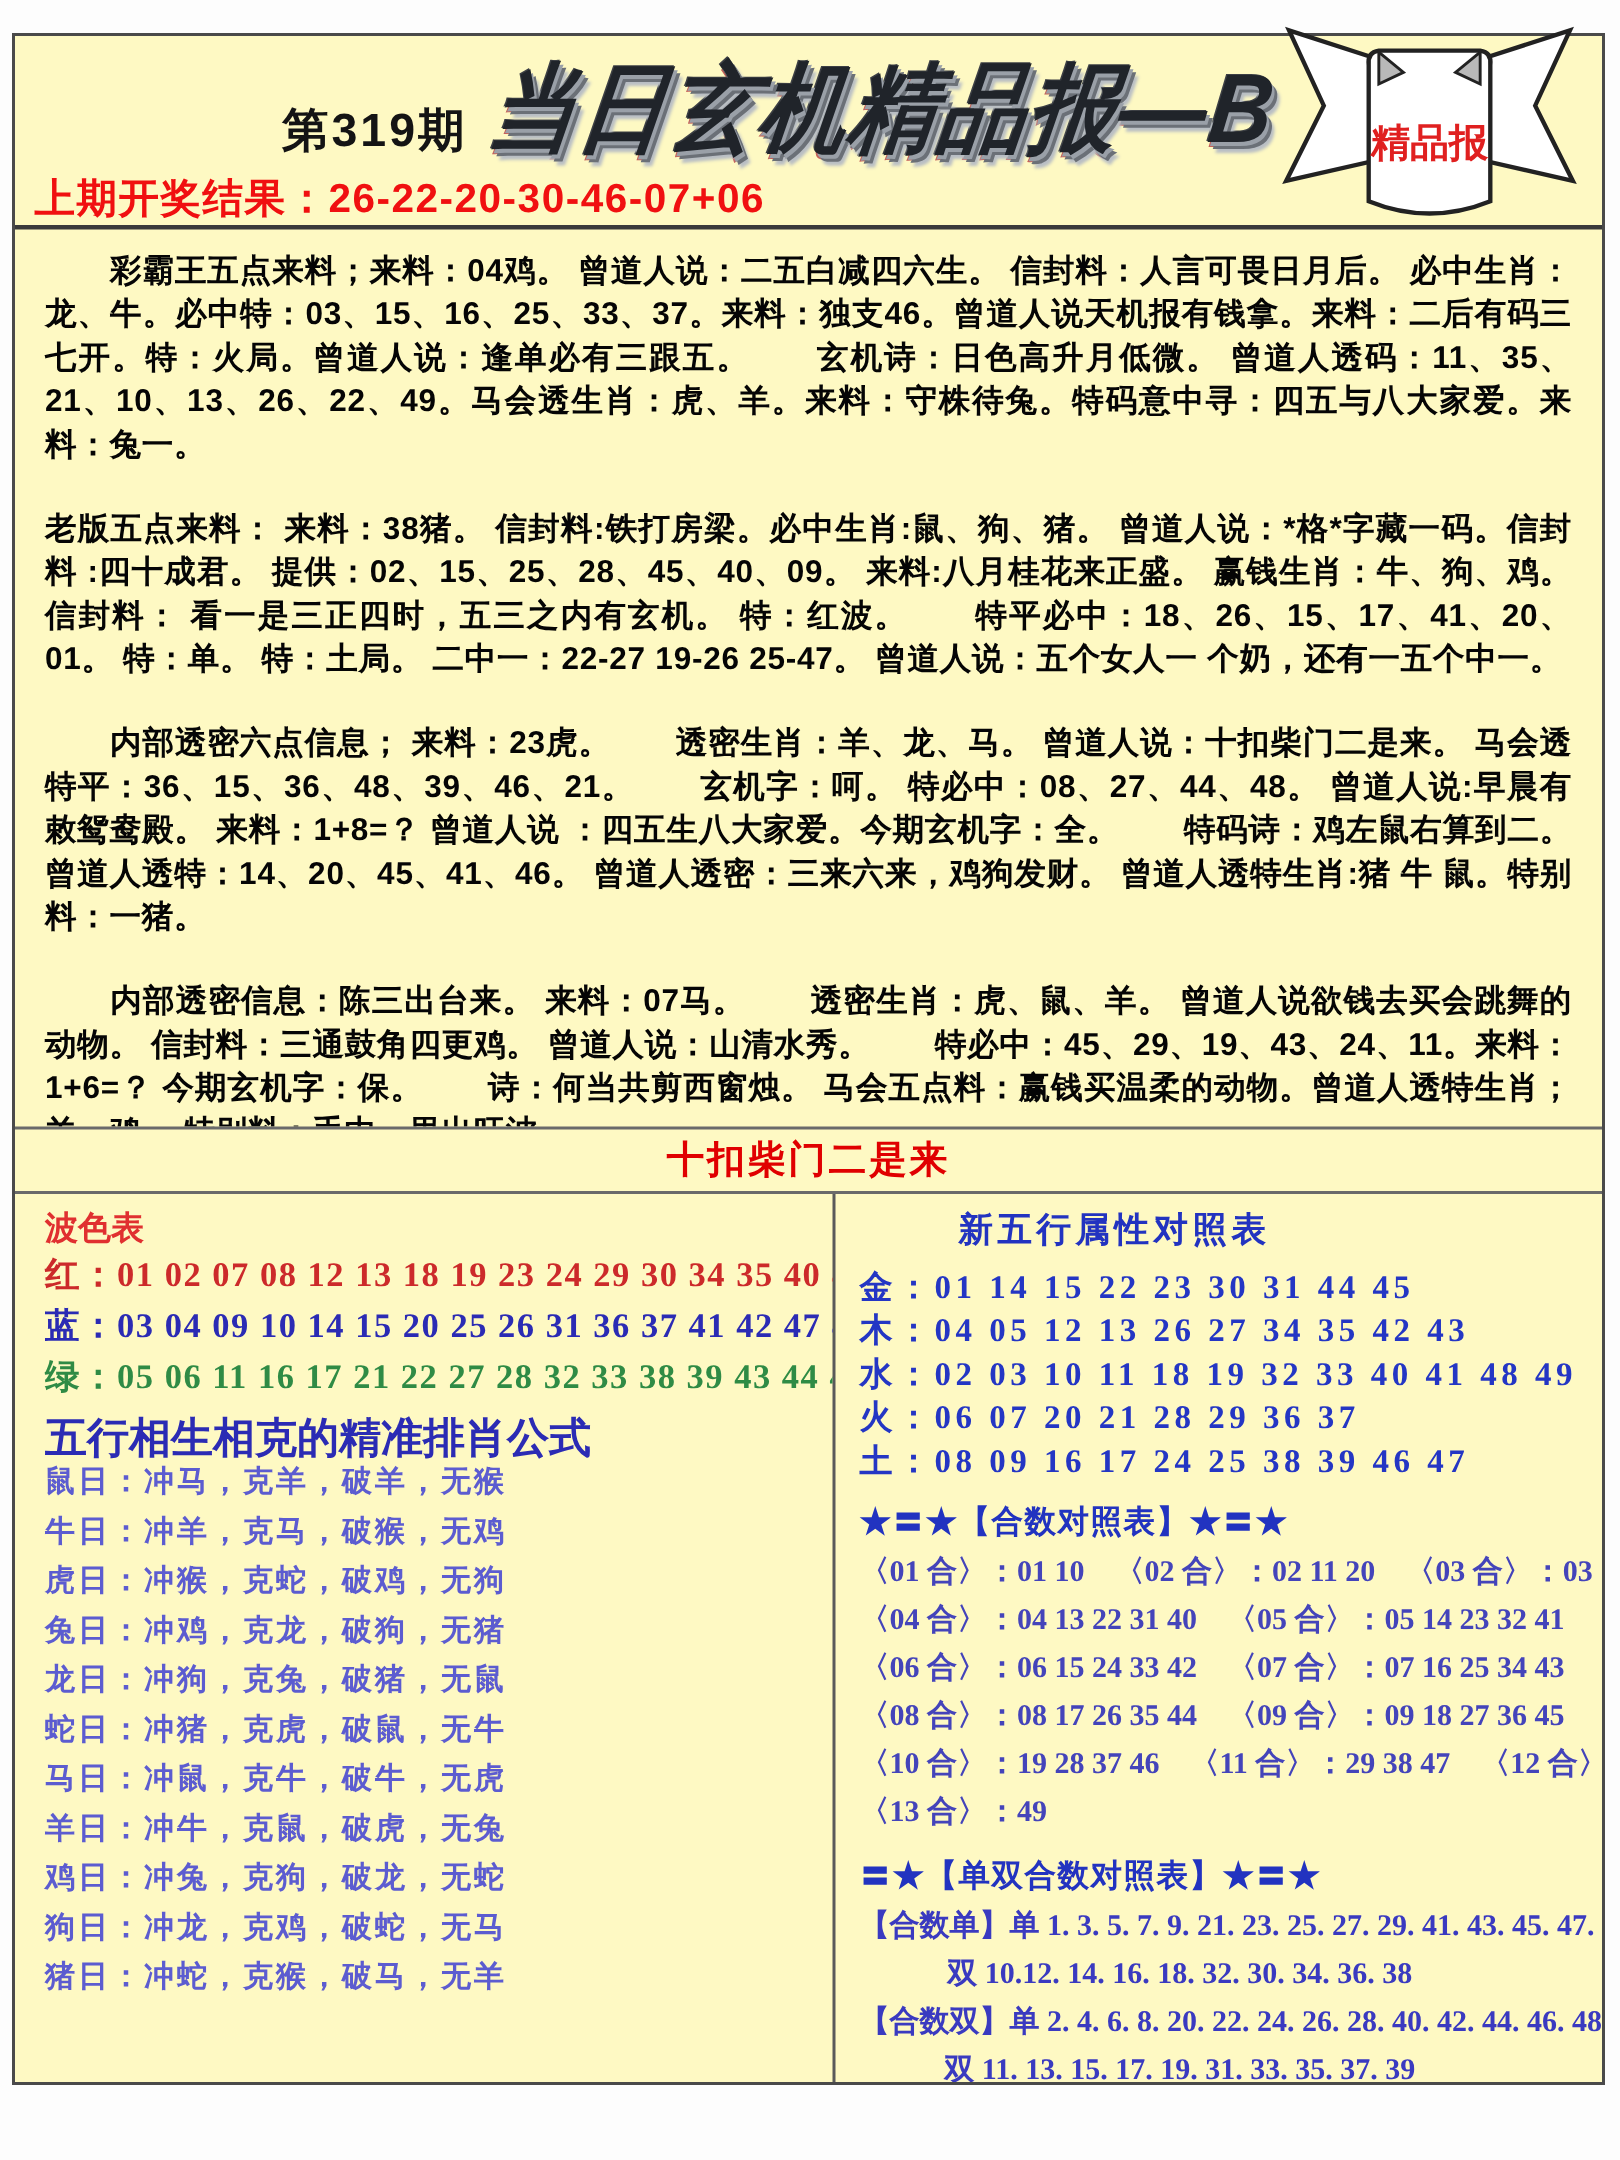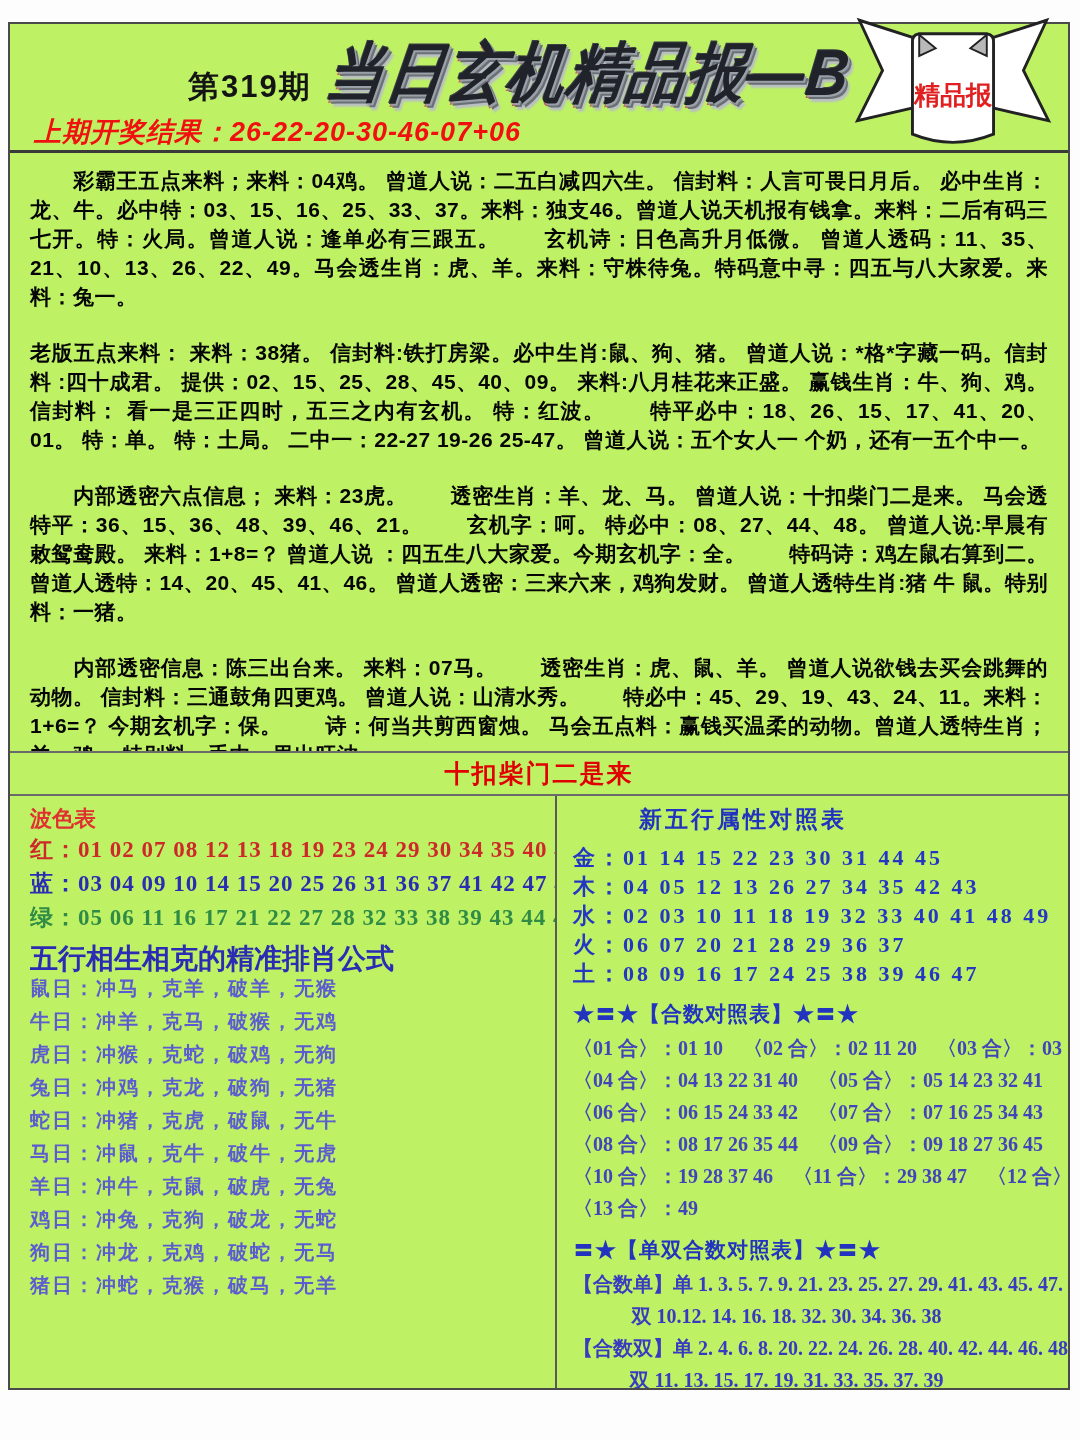--- a/index.html
+++ b/index.html
@@ -2,33 +2,33 @@
 <html><head>
 <meta charset="utf-8">
 <style>
   html,body{margin:0;padding:0;}
   body{
     width:1080px;height:1440px;background:#fdfdfd;position:relative;overflow:hidden;
     font-family:"Liberation Sans", sans-serif;-webkit-font-smoothing:antialiased;
   }
   .frame{
     position:absolute;left:8px;top:22px;width:1062px;height:1368px;
-    border:2px solid #4a4a4a;box-sizing:border-box;background:#bef264;
+    border:2px solid #4a4a4a;box-sizing:border-box;background:#fef9c3;
     display:flex;flex-direction:column;
   }
   
   .header{position:relative;height:126px;border-bottom:3px solid #3a3a3a;flex:0 0 auto;}
   .issue{position:absolute;left:178px;top:42px;font-size:31px;font-weight:bold;color:#141414;letter-spacing:2px;}
   .logo3d{
     position:absolute;left:322px;top:6px;white-space:nowrap;
     font-size:58px;font-weight:bold;font-style:italic;letter-spacing:2px;
     color:#20242a;transform:skewX(-7deg) scaleY(1.12);transform-origin:left top;
     text-shadow:2px 2px 0 #9aa0a8,4px 4px 0 #6b7077,6px 6px 2px #b9bec4,-1px -1px 0 #3c3f44,1px 3px 0 #c4615a;
   }
-  .result{position:absolute;left:24px;top:90px;font-size:27px;font-weight:bold;color:#f01010;white-space:nowrap;letter-spacing:1px;font-style:italic;}
+  .result{position:absolute;left:13px;top:90px;font-size:27px;font-weight:bold;color:#f01010;white-space:nowrap;letter-spacing:1px;}
   .ribbon{position:absolute;right:14px;top:-14px;z-index:6;}
   
   .tips{flex:0 0 auto;padding:13px 20px 0 20px;height:598px;box-sizing:border-box;overflow:hidden;}
   .tips p{margin:0 0 27px 0;font-size:21px;font-weight:bold;color:#050505;line-height:29px;text-align:justify;letter-spacing:.5px;}
   
   .band{
     flex:0 0 auto;border-top:2px solid #6a6a6a;border-bottom:2px solid #6a6a6a;
     height:41px;line-height:41px;text-align:center;
     color:#e00000;font-size:25px;font-weight:bold;letter-spacing:2px;
   }
@@ -77,20 +77,21 @@
     <div class="col-left">
       <div class="bose-title">波色表</div>
       <div class="num-row row-red">红：01 02 07 08 12 13 18 19 23 24 29 30 34 35 40 45 46</div>
       <div class="num-row row-blue">蓝：03 04 09 10 14 15 20 25 26 31 36 37 41 42 47 48</div>
       <div class="num-row row-green">绿：05 06 11 16 17 21 22 27 28 32 33 38 39 43 44 49</div>
       <div class="formula-title">五行相生相克的精准排肖公式</div>
       <div class="zodiac-line">鼠日：冲马，克羊，破羊，无猴</div>
       <div class="zodiac-line">牛日：冲羊，克马，破猴，无鸡</div>
       <div class="zodiac-line">虎日：冲猴，克蛇，破鸡，无狗</div>
       <div class="zodiac-line">兔日：冲鸡，克龙，破狗，无猪</div>
+      <div class="zodiac-line">龙日：冲狗，克兔，破猪，无鼠</div>
       <div class="zodiac-line">蛇日：冲猪，克虎，破鼠，无牛</div>
       <div class="zodiac-line">马日：冲鼠，克牛，破牛，无虎</div>
       <div class="zodiac-line">羊日：冲牛，克鼠，破虎，无兔</div>
       <div class="zodiac-line">鸡日：冲兔，克狗，破龙，无蛇</div>
       <div class="zodiac-line">狗日：冲龙，克鸡，破蛇，无马</div>
       <div class="zodiac-line">猪日：冲蛇，克猴，破马，无羊</div>
     </div>
 
     <div class="col-right">
       <div class="wuxing-title">新五行属性对照表</div>

